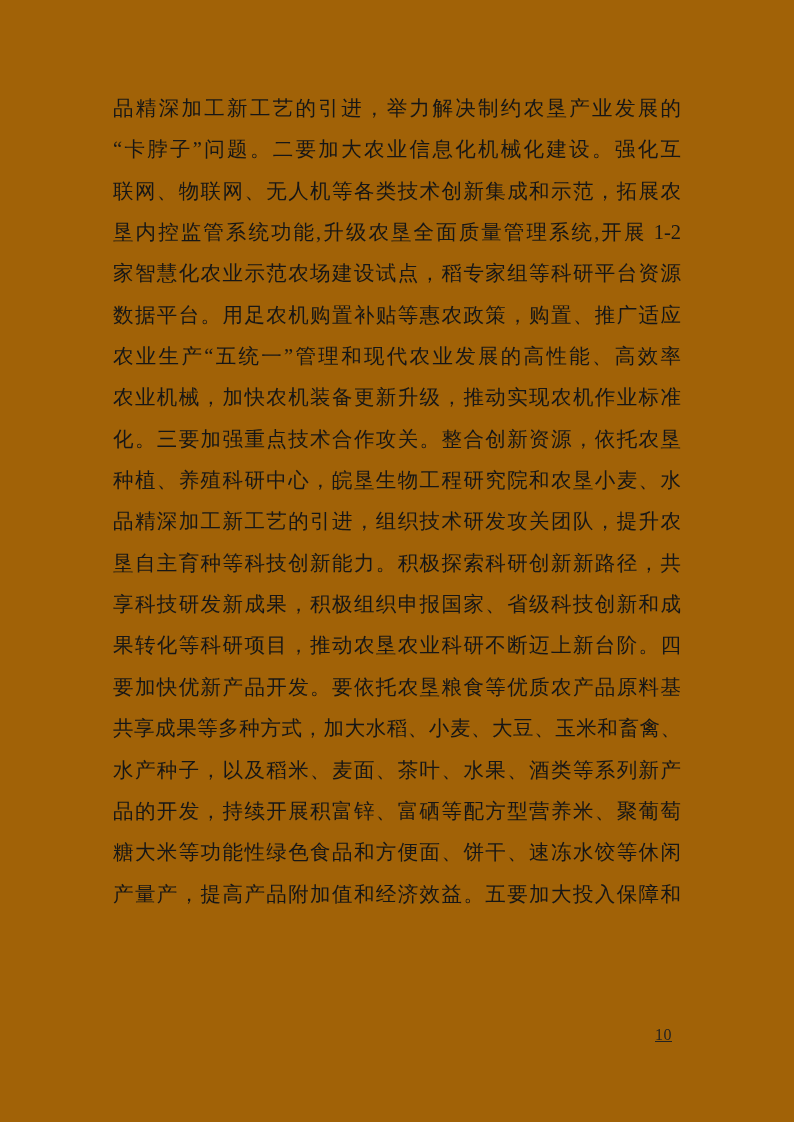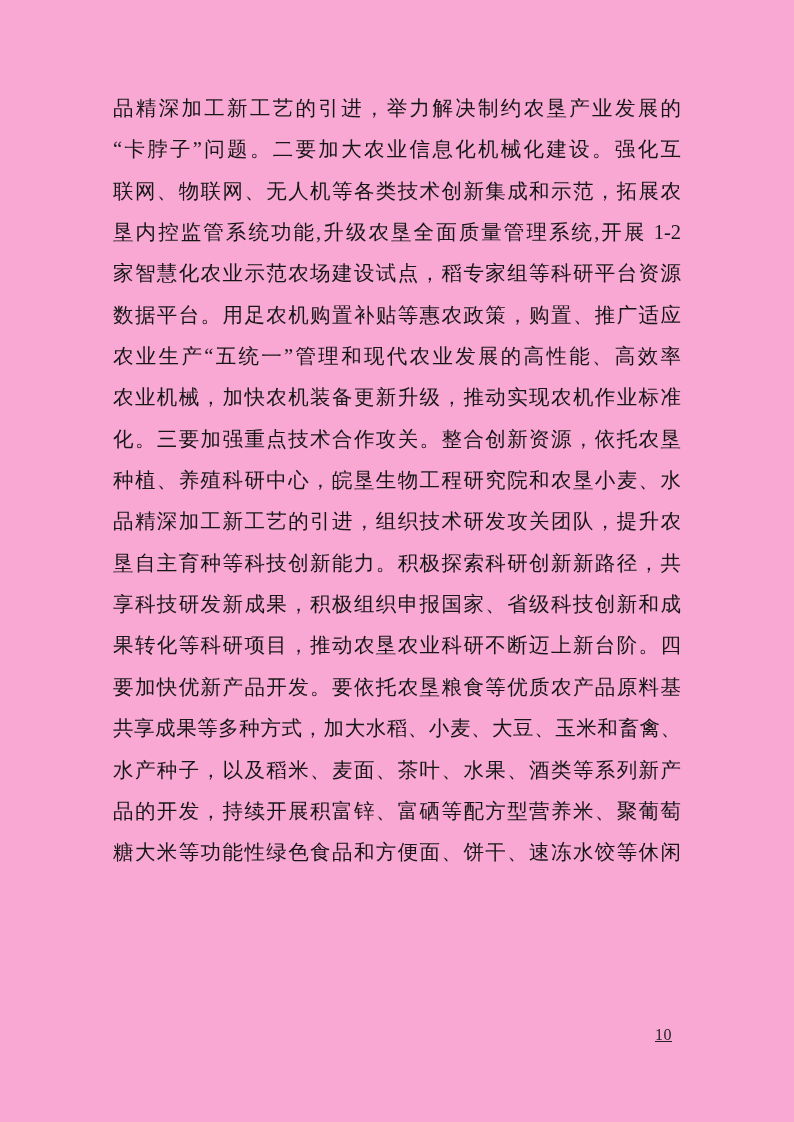--- a/index.html
+++ b/index.html
@@ -13,21 +13,21 @@
     position: relative;
     font-family: "Liberation Serif", serif;
     overflow: hidden;
   }
   .page {
     position: absolute;
     left: 0;
     top: 0;
     width: 794px;
     height: 1122px;
-    background: #f9a8d4;
+    background: #a16207;
   }
   .text-block {
     position: absolute;
     left: 113px;
     top: 88px;
     width: 568px;
     color: #161616;
     font-size: 20.5px;
     font-family: "Liberation Serif", serif;
   }
@@ -68,15 +68,16 @@
       <div class="line">种植、养殖科研中心，皖垦生物工程研究院和农垦小麦、水</div>
       <div class="line">品精深加工新工艺的引进，组织技术研发攻关团队，提升农</div>
       <div class="line">垦自主育种等科技创新能力。积极探索科研创新新路径，共</div>
       <div class="line">享科技研发新成果，积极组织申报国家、省级科技创新和成</div>
       <div class="line">果转化等科研项目，推动农垦农业科研不断迈上新台阶。四</div>
       <div class="line">要加快优新产品开发。要依托农垦粮食等优质农产品原料基</div>
       <div class="line">共享成果等多种方式，加大水稻、小麦、大豆、玉米和畜禽、</div>
       <div class="line">水产种子，以及稻米、麦面、茶叶、水果、酒类等系列新产</div>
       <div class="line">品的开发，持续开展积富锌、富硒等配方型营养米、聚葡萄</div>
       <div class="line">糖大米等功能性绿色食品和方便面、饼干、速冻水饺等休闲</div>
+      <div class="line">产量产，提高产品附加值和经济效益。五要加大投入保障和</div>
     </div>
   <div class="page-number">10</div>
 </div>
 
 </body></html>

